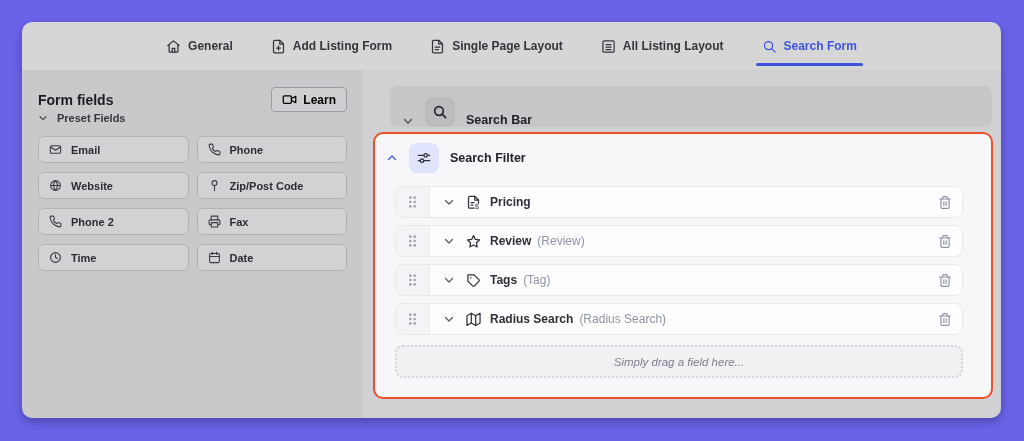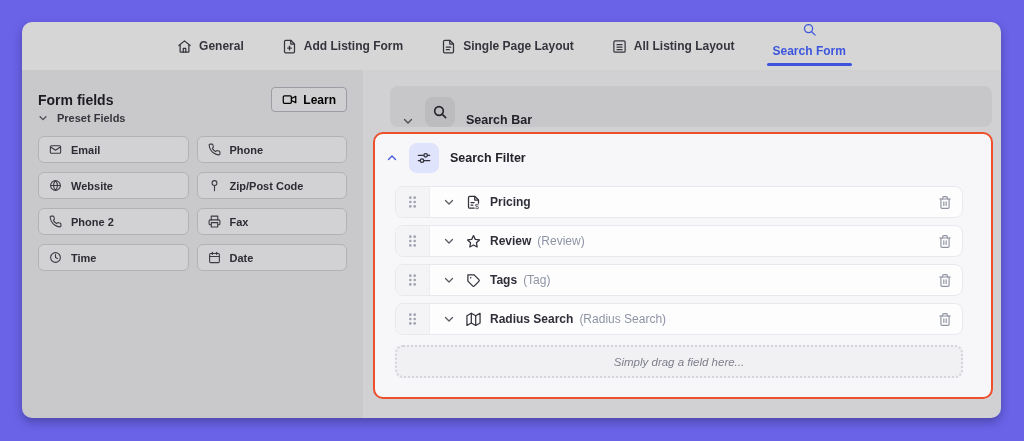--- a/index.html
+++ b/index.html
@@ -23,21 +23,21 @@
   .topbar{
     height:48px;flex:0 0 48px;background:#d6d6d7;
     display:flex;justify-content:center;align-items:stretch;gap:34px;
     position:relative;
   }
   .tab{
     display:flex;align-items:center;gap:7px;position:relative;
     font-size:12px;font-weight:bold;color:#35353d;cursor:pointer;padding:0 2px;
   }
   .tab svg{width:15px;height:15px;}
-  .tab.active{color:var(--accent-blue);flex-direction:column;}
+  .tab.active{color:var(--accent-blue);}
   .tab.active::after{
     content:"";position:absolute;left:-4px;right:-4px;bottom:4px;height:3px;
     background:var(--accent-blue);border-radius:2px;
   }
   
   .body-row{flex:1;display:flex;min-height:0;}
   .sidebar{
     width:341px;flex:0 0 341px;background:#c9c9cb;padding:17px 16px 0 16px;
   }
   .main{flex:1;background:#d1d1d3;min-width:0;}

